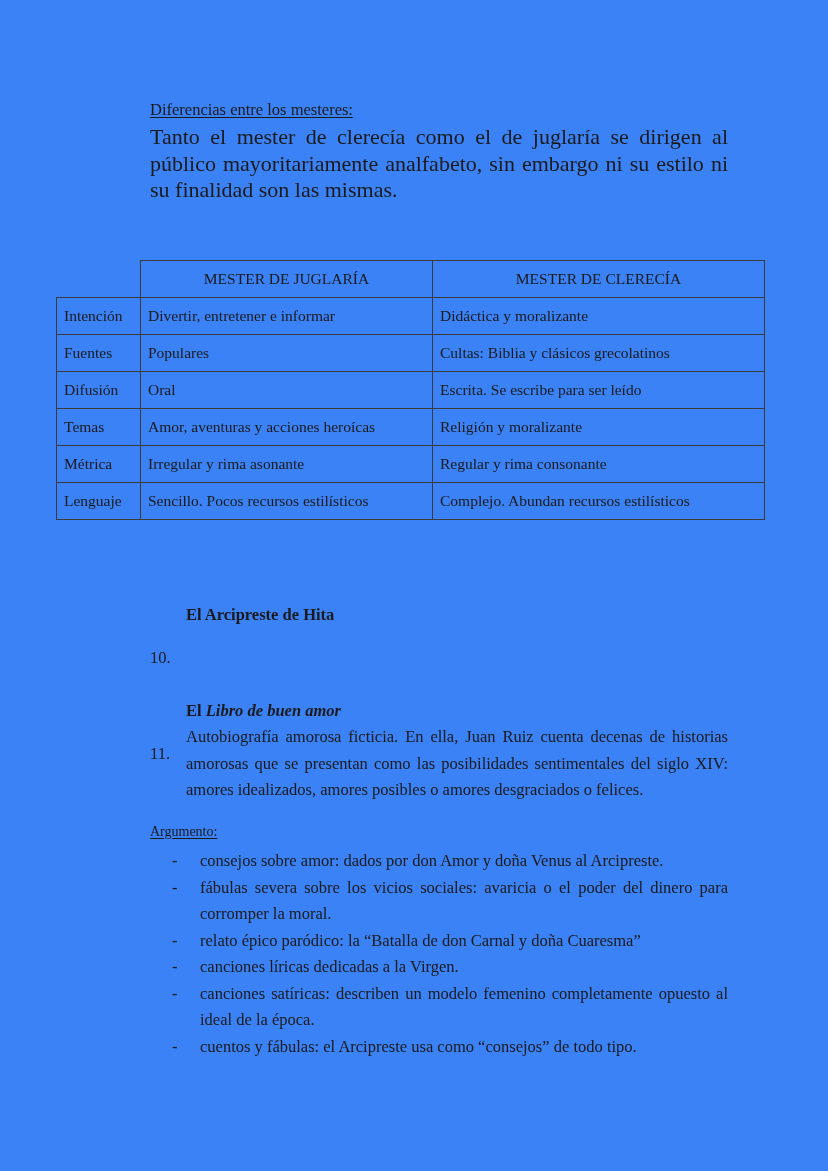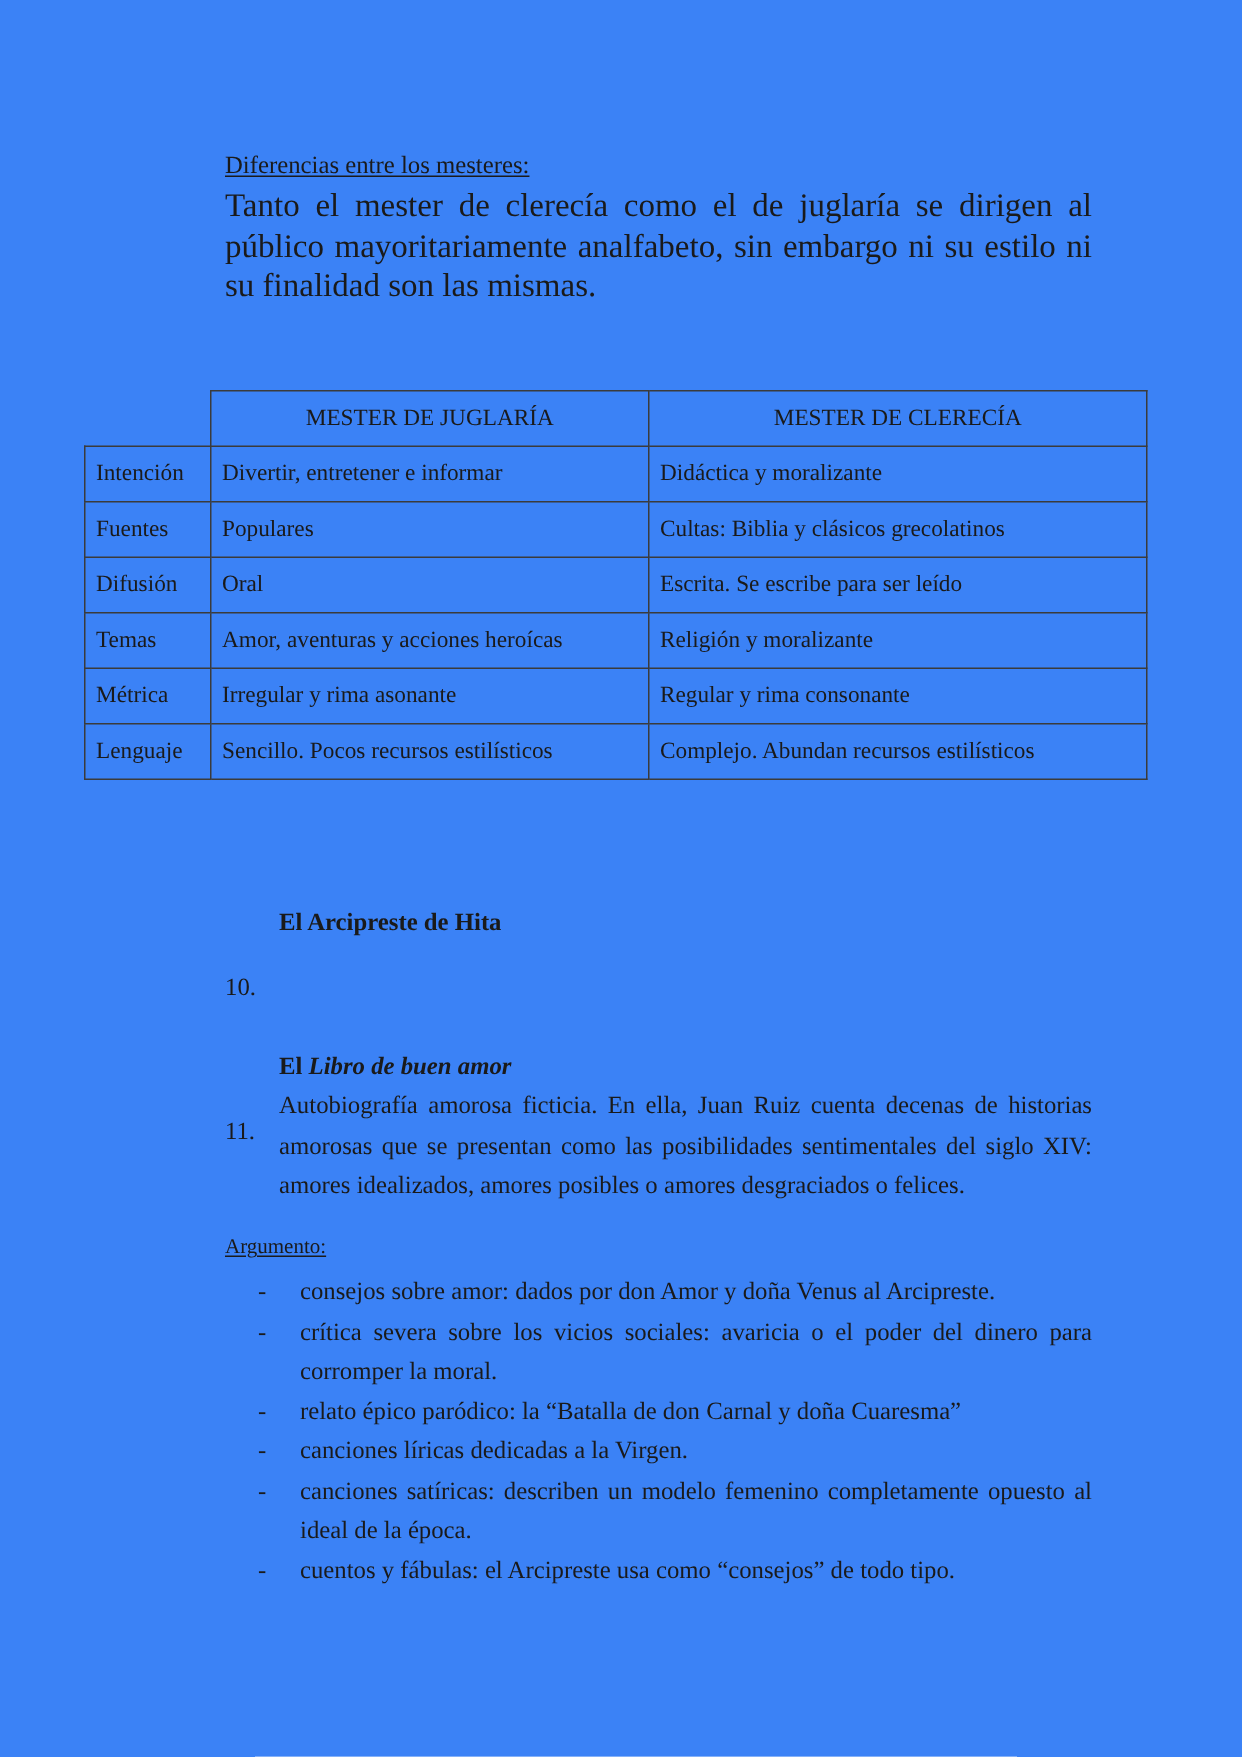--- a/index.html
+++ b/index.html
@@ -224,21 +224,21 @@
     <div>
       <span class="arg-heading">Argumento:</span>
     </div>
     <ul class="dash-list">
       <li>
         <span class="dash">-</span>
         <span>consejos sobre amor: dados por don Amor y doña Venus al Arcipreste.</span>
       </li>
       <li>
         <span class="dash">-</span>
-        <span>crítica severa sobre los vicios sociales: avaricia o el poder del dinero para corromper la moral.</span>
+        <span>fábulas severa sobre los vicios sociales: avaricia o el poder del dinero para corromper la moral.</span>
       </li>
       <li>
         <span class="dash">-</span>
         <span>relato épico paródico: la “Batalla de don Carnal y doña Cuaresma”</span>
       </li>
       <li>
         <span class="dash">-</span>
         <span>canciones líricas dedicadas a la Virgen.</span>
       </li>
       <li>

